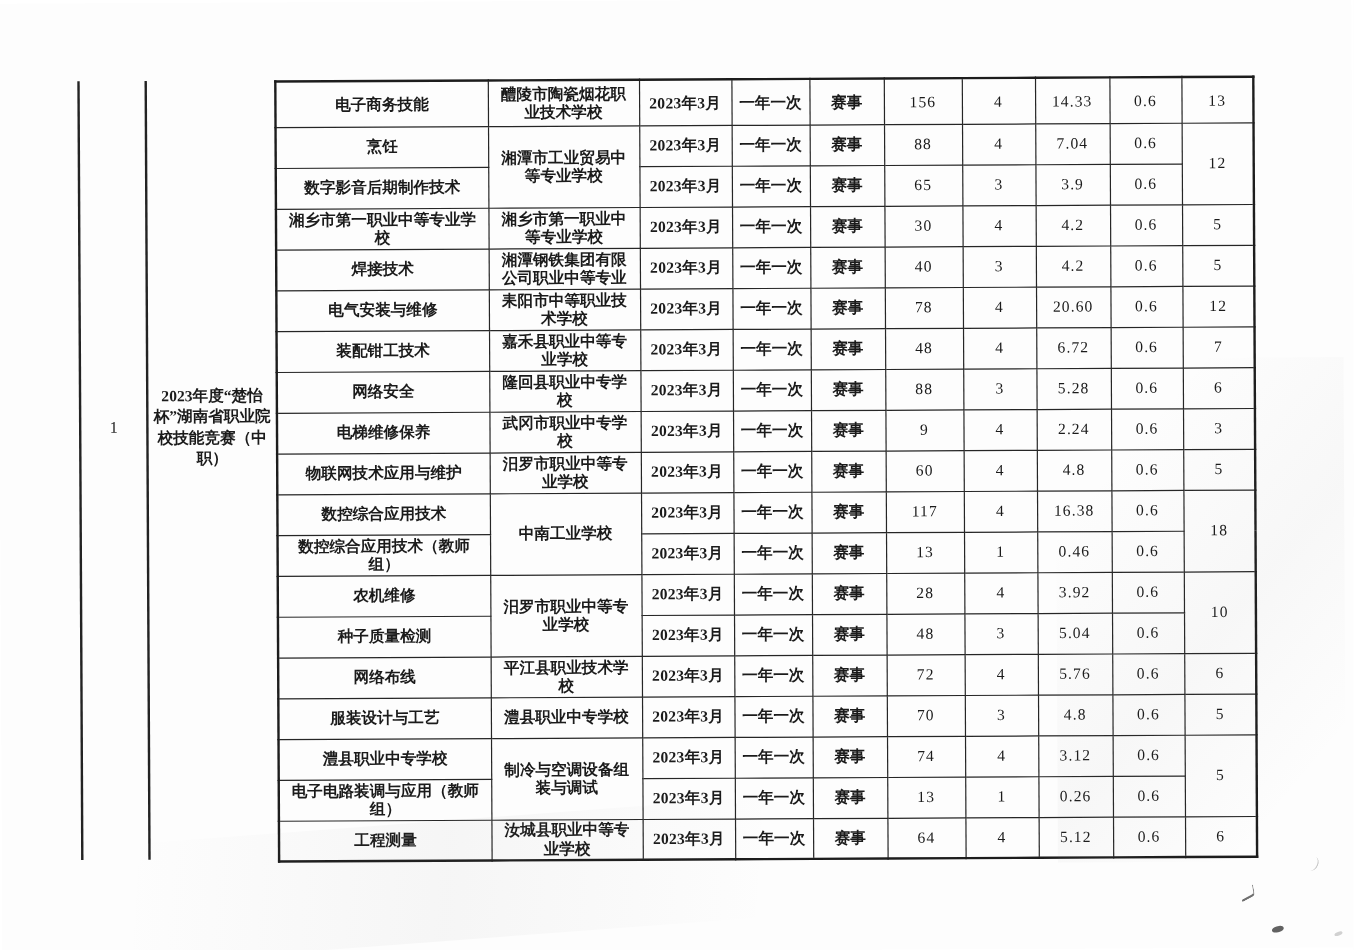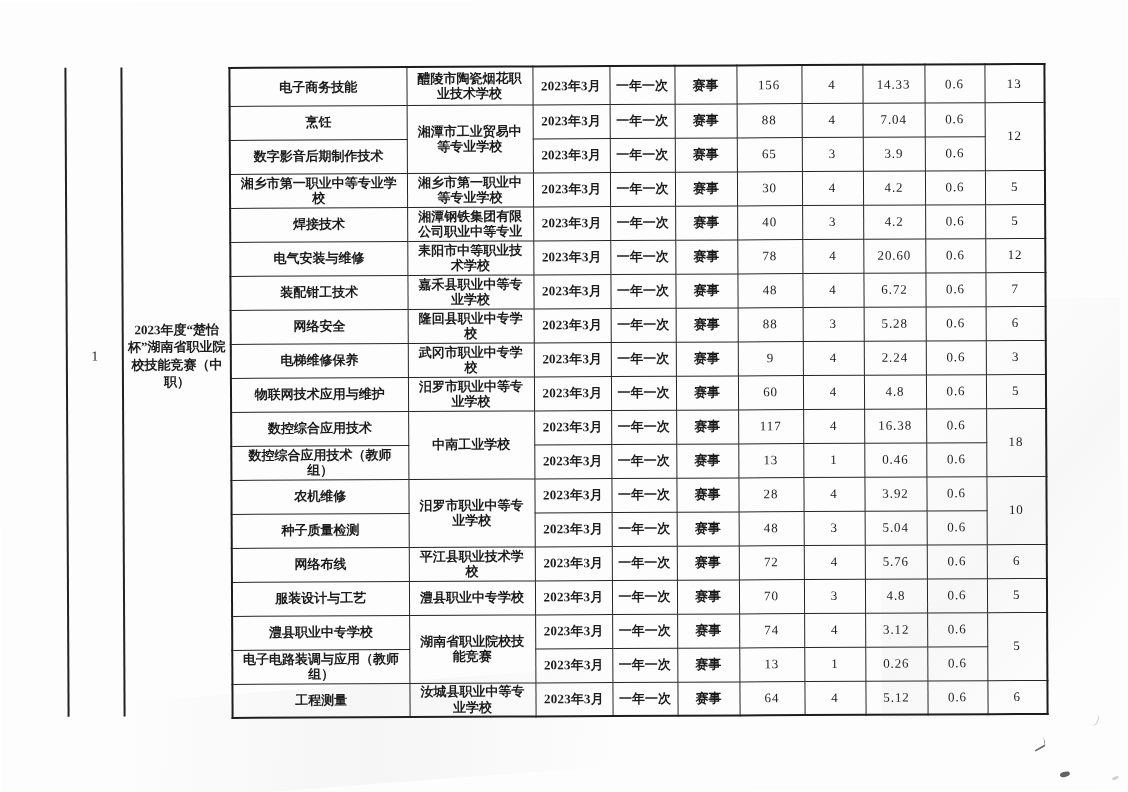--- a/index.html
+++ b/index.html
@@ -309,21 +309,21 @@
           <td class="zh">一年一次</td>
           <td class="zh">赛事</td>
           <td class="num">70</td>
           <td class="num">3</td>
           <td class="num">4.8</td>
           <td class="num">0.6</td>
           <td class="num">5</td>
         </tr>
         <tr>
           <td class="zh c-item">澧县职业中专学校</td>
-          <td class="zh c-school" rowspan="2">湖南省职业院校技能竞赛</td>
+          <td class="zh c-school" rowspan="2">制冷与空调设备组装与调试</td>
           <td class="c-date">2023年3月</td>
           <td class="zh">一年一次</td>
           <td class="zh">赛事</td>
           <td class="num">74</td>
           <td class="num">4</td>
           <td class="num">3.12</td>
           <td class="num">0.6</td>
           <td class="num" rowspan="2">5</td>
         </tr>
         <tr>

